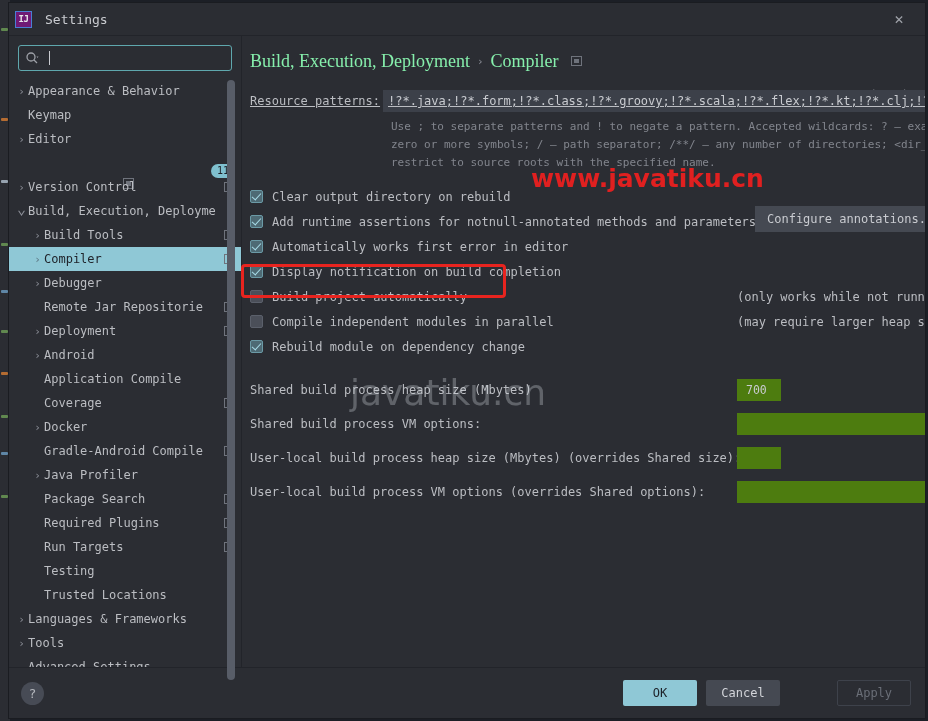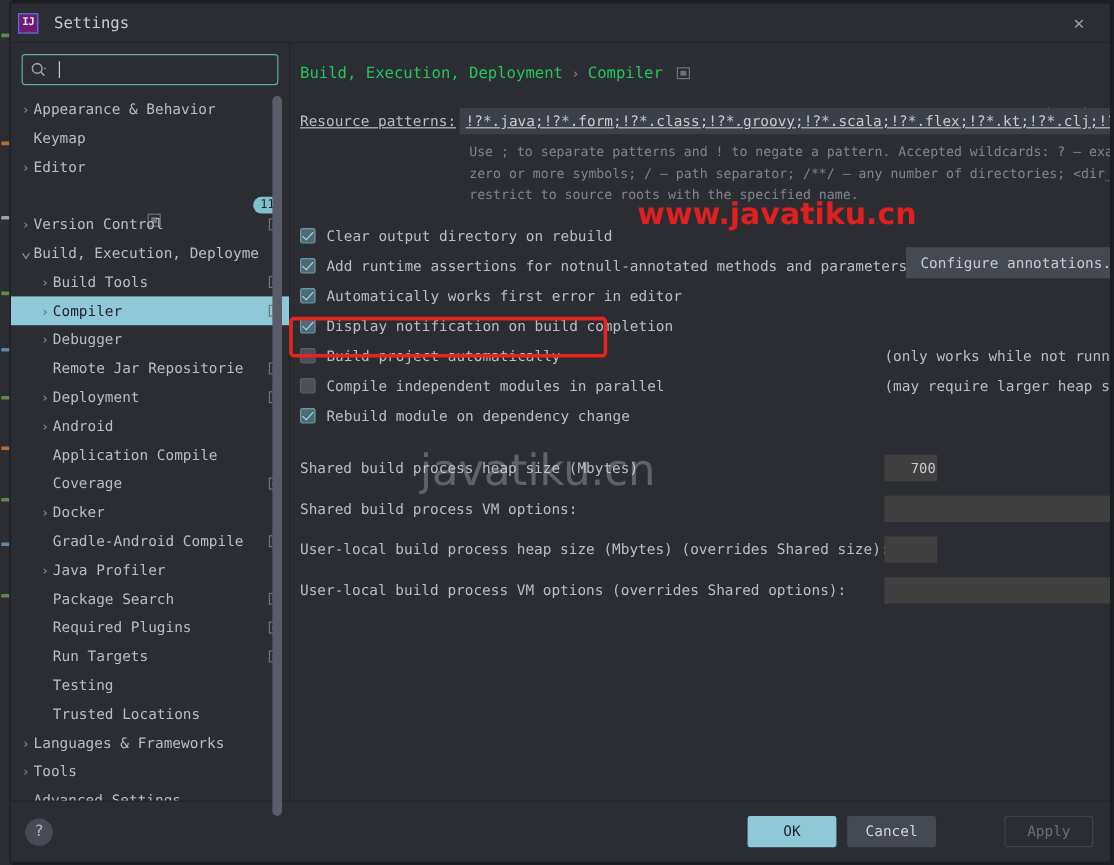--- a/index.html
+++ b/index.html
@@ -163,21 +163,21 @@
     flex: 1 1 auto;
     background: #2b2d33;
     position: relative;
     overflow: hidden;
   }
   .breadcrumb-row {
     display: flex; align-items: center;
     padding: 14px 0 0 8px;
     height: 22px;
   }
-  .crumb { color: #22c55e; font-size: 13px; }
+  .crumb { color: #86efac; font-size: 18px; font-family: Liberation Serif, serif; }
   .crumb-sep { color: #8d9099; margin: 0 7px; font-size: 11px; }
   .crumb-ico {
     width: 11px; height: 10px; border: 1px solid #6f737c;
     margin-left: 12px; position: relative; box-sizing: border-box;
   }
   .crumb-ico::after {
     content: ""; position: absolute; left: 2px; top: 2px; right: 2px; bottom: 2px;
     background: #6f737c;
   }
   .nav-arrows {
@@ -248,24 +248,24 @@
   }
 
   .fields { margin-top: 14px; }
   .fld-row {
     display: flex; align-items: center;
     height: 34px; position: relative;
   }
   .fld-label { color: #bbbdc2; white-space: nowrap; }
   .fld-in {
     position: absolute;
-    background: #404040;
+    background: #4d7c0f;
     height: 22px; line-height: 22px;
     color: #c9cbd0;
-    padding: 0 22px;
+    padding: 0 9px;
     box-sizing: border-box;
     font-size: 11.5px;
   }
   .fld-in.small { left: 487px; width: 44px; }
   .fld-in.wide  { left: 487px; width: 431px; }
 
   
   .annot {
     position: absolute;
     border: 3px solid #e8241f;

